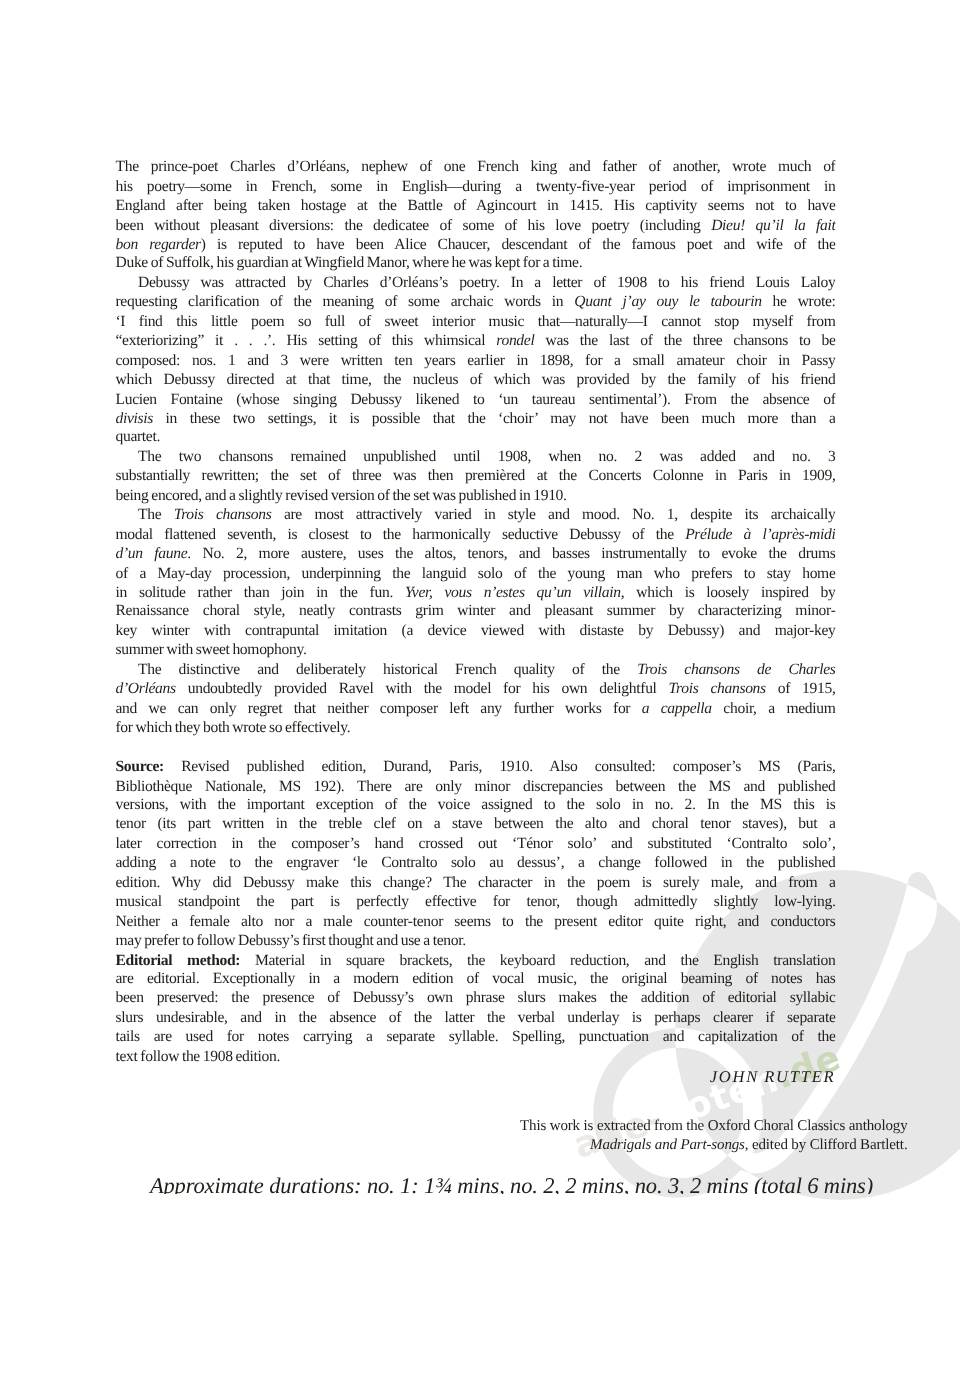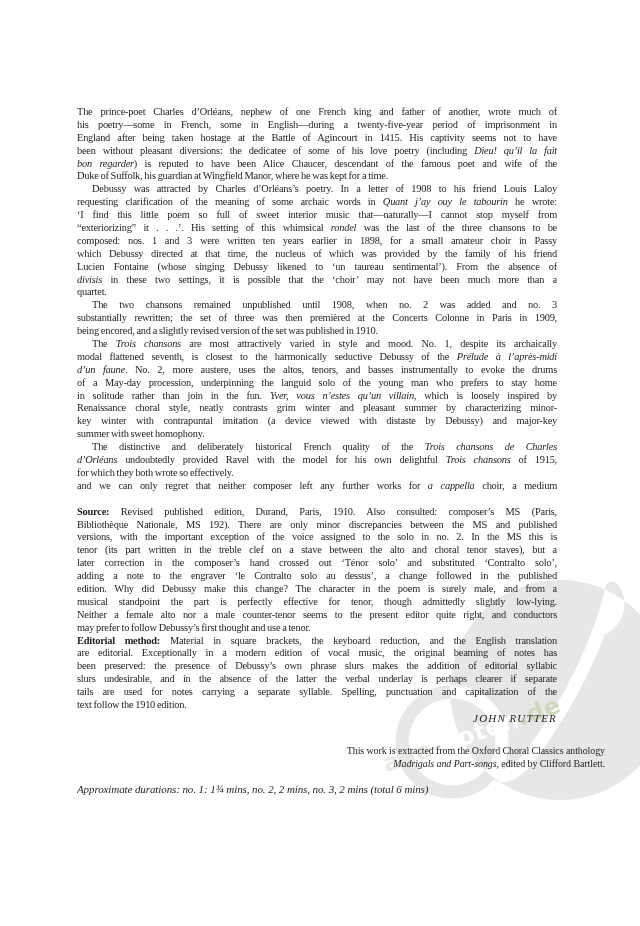--- a/index.html
+++ b/index.html
@@ -36,21 +36,21 @@
     letter-spacing:1.2px;line-height:12.9px;margin-top:0;
   }
   
   .extract{
     position:absolute;left:77px;top:744px;width:528px;z-index:1;
     text-align:right;font-size:10px;line-height:13.4px;color:#221e19;
     letter-spacing:-0.1px;
   }
   .durations{
     position:absolute;left:77px;top:783px;width:528px;z-index:1;
-    text-align:left;font-style:italic;font-size:11px;color:#221e19;
+    text-align:center;font-style:italic;font-size:15px;color:#221e19;
     letter-spacing:-0.1px;
   }
   .xline{height:13.4px;overflow:hidden;}
 </style>
 </head>
 <body>
 
 <div class="page">
 
   <svg class="wm-svg" width="640" height="926" viewBox="0 0 640 926" aria-hidden="true">
@@ -109,42 +109,42 @@
           <div class="tline"><span class="it">d’un faune</span><span>. No. 2, more austere, uses the altos, tenors, and basses instrumentally to evoke the drums</span></div>
           <div class="tline"><span>of a May-day procession, underpinning the languid solo of the young man who prefers to stay home</span></div>
           <div class="tline"><span>in solitude rather than join in the fun. </span><span class="it">Yver, vous n’estes qu’un villain</span><span>, which is loosely inspired by</span></div>
           <div class="tline"><span>Renaissance choral style, neatly contrasts grim winter and pleasant summer by characterizing minor-</span></div>
           <div class="tline"><span>key winter with contrapuntal imitation (a device viewed with distaste by Debussy) and major-key</span></div>
           <div class="tline fin"><span>summer with sweet homophony.</span></div>
         </div>
         <div class="para indent">
           <div class="tline"><span>The distinctive and deliberately historical French quality of the </span><span class="it">Trois chansons de Charles</span></div>
           <div class="tline"><span class="it">d’Orléans</span><span> undoubtedly provided Ravel with the model for his own delightful </span><span class="it">Trois chansons</span><span> of 1915,</span></div>
+          <div class="tline"><span>and we can only regret that neither composer left any further works for </span><span class="it">a cappella</span><span> choir, a medium</span></div>
           <div class="tline fin"><span>for which they both wrote so effectively.</span></div>
-          <div class="tline"><span>and we can only regret that neither composer left any further works for </span><span class="it">a cappella</span><span> choir, a medium</span></div>
         </div>
         <div class="para gap-before">
           <div class="tline"><span class="bd">Source:</span><span> Revised published edition, Durand, Paris, 1910. Also consulted: composer’s MS (Paris,</span></div>
           <div class="tline"><span>Bibliothèque Nationale, MS 192). There are only minor discrepancies between the MS and published</span></div>
           <div class="tline"><span>versions, with the important exception of the voice assigned to the solo in no. 2. In the MS this is</span></div>
           <div class="tline"><span>tenor (its part written in the treble clef on a stave between the alto and choral tenor staves), but a</span></div>
           <div class="tline"><span>later correction in the composer’s hand crossed out ‘Ténor solo’ and substituted ‘Contralto solo’,</span></div>
           <div class="tline"><span>adding a note to the engraver ‘le Contralto solo au dessus’, a change followed in the published</span></div>
           <div class="tline"><span>edition. Why did Debussy make this change? The character in the poem is surely male, and from a</span></div>
           <div class="tline"><span>musical standpoint the part is perfectly effective for tenor, though admittedly slightly low-lying.</span></div>
           <div class="tline"><span>Neither a female alto nor a male counter-tenor seems to the present editor quite right, and conductors</span></div>
           <div class="tline fin"><span>may prefer to follow Debussy’s first thought and use a tenor.</span></div>
         </div>
         <div class="para">
           <div class="tline"><span class="bd">Editorial method:</span><span> Material in square brackets, the keyboard reduction, and the English translation</span></div>
           <div class="tline"><span>are editorial. Exceptionally in a modern edition of vocal music, the original beaming of notes has</span></div>
           <div class="tline"><span>been preserved: the presence of Debussy’s own phrase slurs makes the addition of editorial syllabic</span></div>
           <div class="tline"><span>slurs undesirable, and in the absence of the latter the verbal underlay is perhaps clearer if separate</span></div>
           <div class="tline"><span>tails are used for notes carrying a separate syllable. Spelling, punctuation and capitalization of the</span></div>
-          <div class="tline fin"><span>text follow the 1910 edition.</span></div>
+          <div class="tline fin"><span>text follow the 1908 edition.</span></div>
         </div>
       </div>
     <div class="sig">JOHN RUTTER</div>
   </div>
 
   <div class="extract">
       <div class="xline"><span>This work is extracted from the Oxford Choral Classics anthology</span></div>
       <div class="xline"><span class="it">Madrigals and Part-songs</span><span>, edited by Clifford Bartlett.</span></div>
     </div>
 

